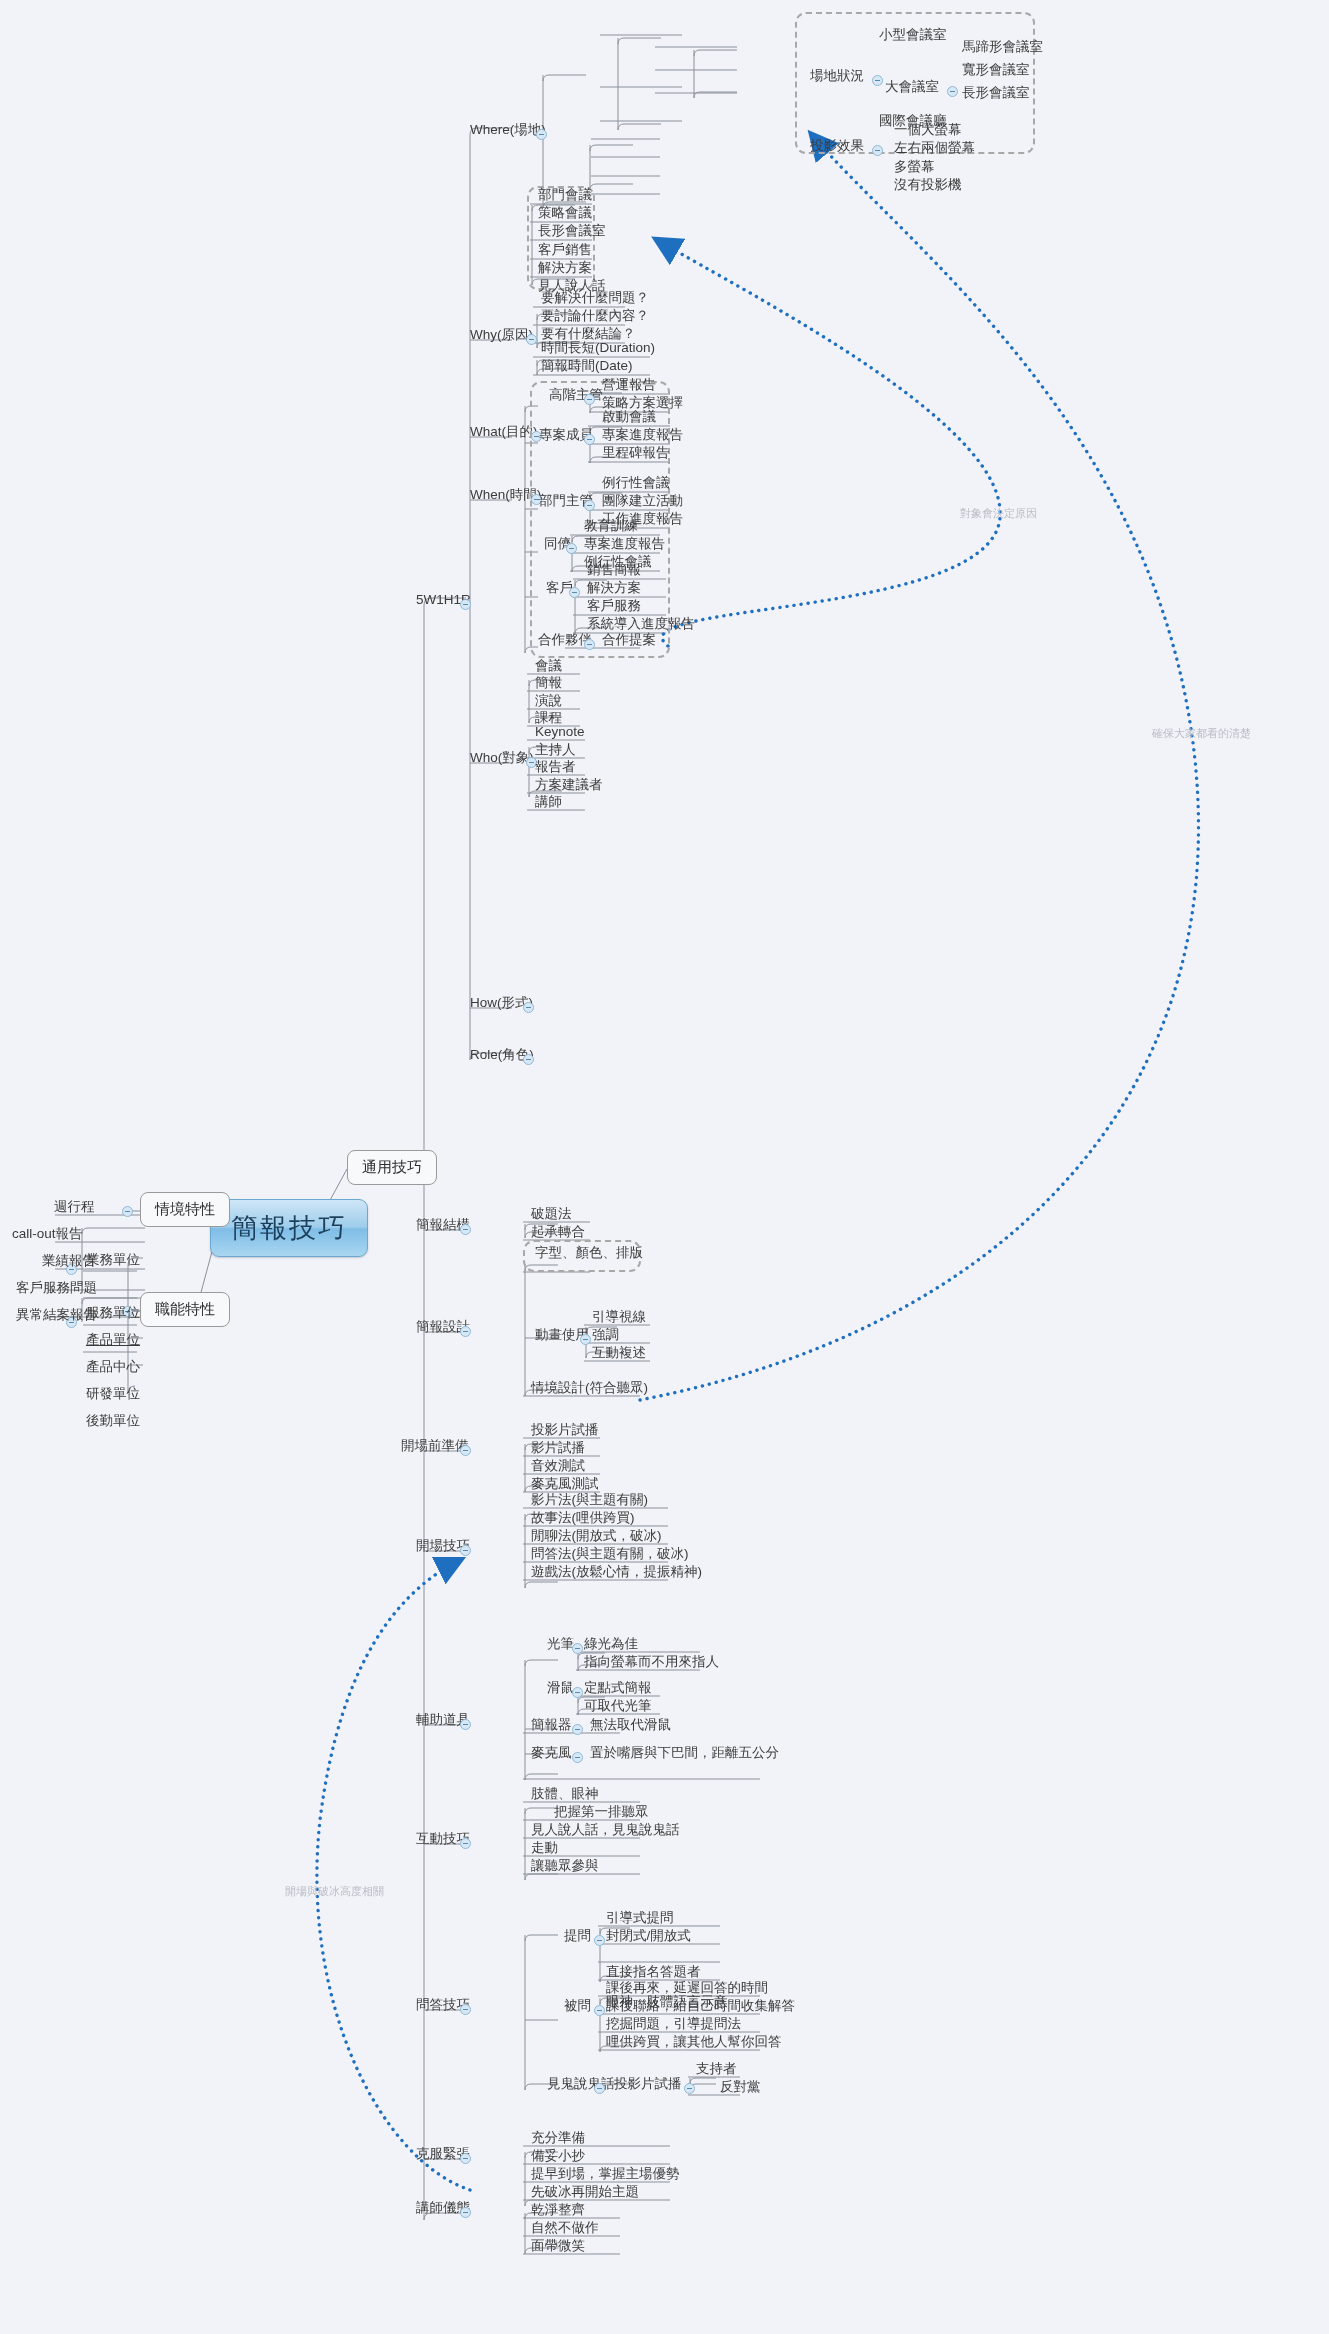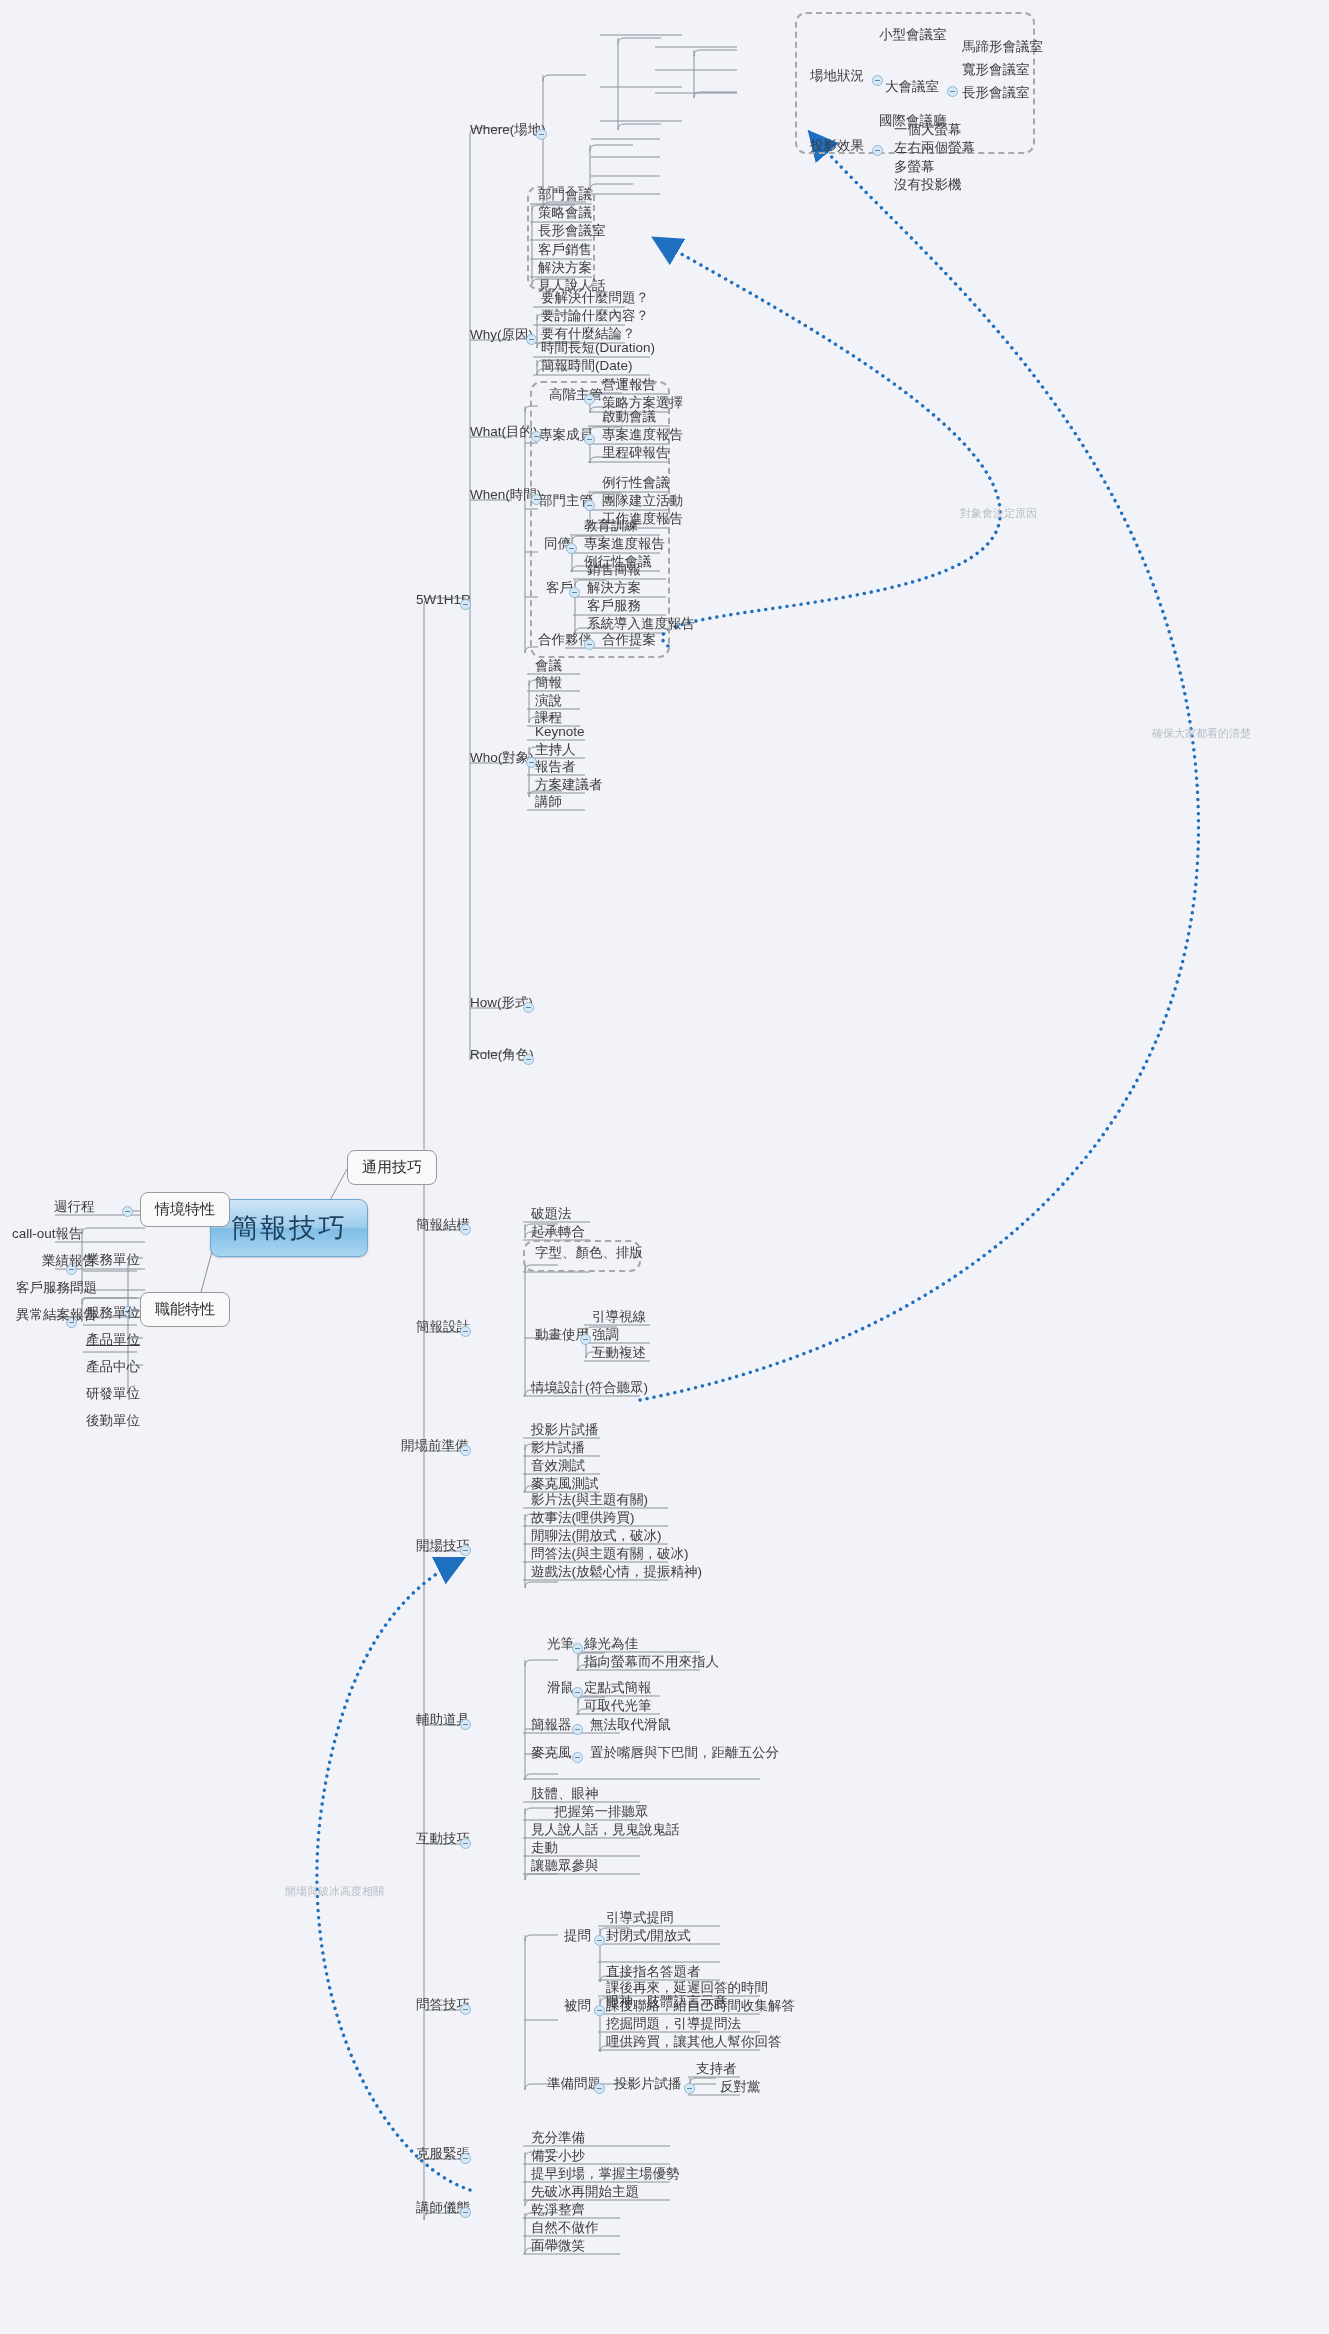--- a/index.html
+++ b/index.html
@@ -568,21 +568,21 @@
 <div class="node" style="left:602px;top:1944px;margin-top:48px;">眼神、肢體語言示意</div>
 <div class="node" style="left:602px;top:1962px;">直接指名答題者</div>
 
 <div class="node" style="left:560px;top:1996px;">被問</div>
 <span class="collapse" style="left:594px;top:2005px;"></span>
 <div class="node" style="left:602px;top:1978px;">課後再來，延遲回答的時間</div>
 <div class="node" style="left:602px;top:1996px;">課後聯絡，給自己時間收集解答</div>
 <div class="node" style="left:602px;top:2014px;">挖掘問題，引導提問法</div>
 <div class="node" style="left:602px;top:2032px;">哩供跨買，讓其他人幫你回答</div>
 
-<div class="node" style="left:543px;top:2074px;">準備問題</div>
+<div class="node" style="left:543px;top:2074px;">見鬼說鬼話</div>
 <span class="collapse" style="left:594px;top:2083px;"></span>
 <div class="node" style="left:610px;top:2074px;">投影片試播</div>
 <span class="collapse" style="left:684px;top:2083px;"></span>
 <div class="node" style="left:692px;top:2059px;">支持者</div>
 <div class="node" style="left:692px;top:2077px;margin-left:24px;">反對黨</div>
 
 <div class="node" style="left:527px;top:2128px;">充分準備</div>
 <div class="node" style="left:527px;top:2146px;">備妥小抄</div>
 <div class="node" style="left:527px;top:2164px;">提早到場，掌握主場優勢</div>
 <div class="node" style="left:527px;top:2182px;">先破冰再開始主題</div>

